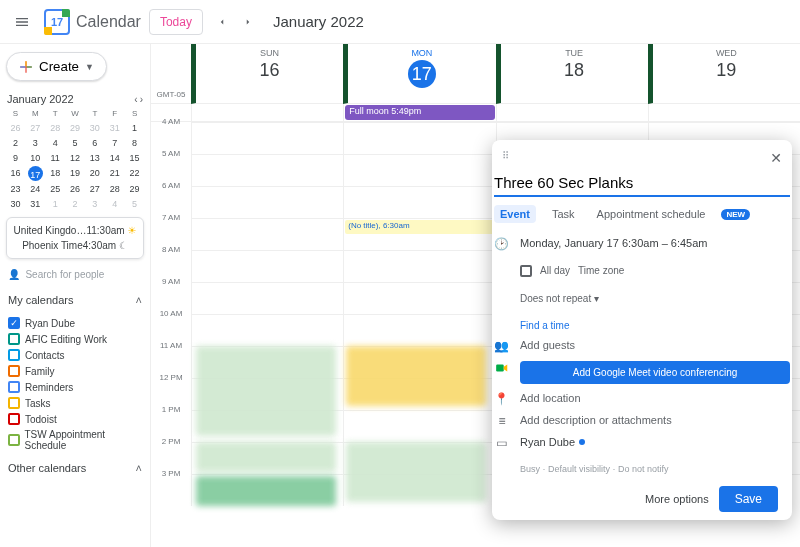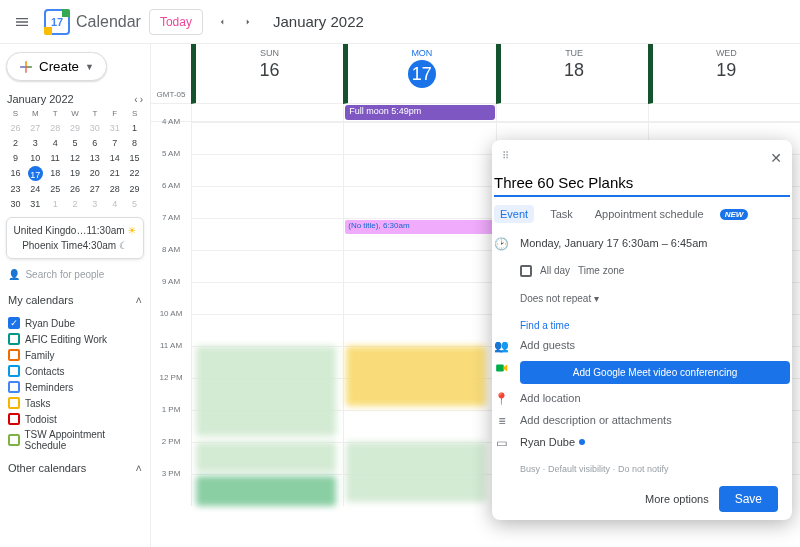--- a/index.html
+++ b/index.html
@@ -53,33 +53,33 @@
 .day-col.today .day-num { background:#1a73e8; color:#fff; width:28px; height:28px; line-height:28px; border-radius:50%; margin:2px auto 0;}
 .day-col.today .day-dow { color:#1a73e8; }
 .allday-row { display:flex; height:18px; border-bottom:1px solid #eee;}
 .allday-row .gutter{ padding:0; height:18px; border:0;}
 .allday-cell { flex:1; border-left:1px solid #eee; position:relative;}
 .chip-purple { position:absolute; left:1px; right:1px; top:1px; height:15px; background:#7e57c2; color:#fff; font-size:9px; padding:1px 4px; border-radius:3px; overflow:hidden;}
 .hours { position:relative; }
 .hour-row { display:flex; height:32px; }
 .hour-label { width:40px; font-size:8px; color:#70757a; text-align:center; position:relative; top:-5px;}
 .hour-cell { flex:1; border-left:1px solid #eee; border-top:1px solid #eee; position:relative;}
-.ev-blue { position:absolute; left:1px; right:1px; top:1px; background:#f0abfc; color:#1967d2; font-size:8px; padding:1px 3px; border-radius:2px; height:14px; overflow:hidden;}
+.ev-blue { position:absolute; left:1px; right:1px; top:1px; background:#fef9c3; color:#1967d2; font-size:8px; padding:1px 3px; border-radius:2px; height:14px; overflow:hidden;}
 .blur-block { position:absolute; border-radius:3px; filter:blur(3px); opacity:.9;}
 
 .popup { position:absolute; right:8px; top:140px; width:300px; background:#fff; border-radius:8px; box-shadow:0 4px 20px rgba(0,0,0,.3); padding:10px 0 8px; z-index:10;}
 .popup-top { display:flex; justify-content:space-between; padding:0 10px 4px;}
 .grip { color:#9aa0a6; letter-spacing:2px; font-size:10px;}
 .close-x { color:#5f6368; font-size:14px;}
 .popup-body { padding:0 2px; }
 .title-input { width:100%; border:none; border-bottom:2px solid #1a73e8; font-size:15px; padding:4px 0; outline:none; margin-bottom:8px;}
 .type-tabs { display:flex; gap:10px; align-items:center; font-size:11px; margin-bottom:10px;}
 .type-tab { color:#5f6368; padding:3px 6px; border-radius:4px;}
-.type-tab.active { background:#e8f0fe; color:#1a73e8; font-weight:400;}
-.badge-new { background:#1a73e8; color:#fff; font-size:8px; padding:1px 5px; border-radius:8px; font-weight:bold;font-style:italic;}
+.type-tab.active { background:#e8f0fe; color:#1a73e8; font-weight:700;}
+.badge-new { background:#1a73e8; color:#fff; font-size:8px; padding:1px 5px; border-radius:8px; font-weight:bold;}
 .prow { display:flex; gap:10px; align-items:flex-start; padding:4px 0; font-size:11px; color:#3c4043;}
 .picon { width:16px; color:#5f6368; text-align:center; flex-shrink:0; font-size:12px;}
 .pcontent { flex:1; display:flex; flex-direction:column; gap:16px;}
 .dt-line { font-size:11px; }
 .allday-line { display:flex; gap:8px; font-size:10px; color:#5f6368;}
 .allday-box { width:12px; height:12px; border:2px solid #5f6368; border-radius:2px;}
 .repeat-line { font-size:10px; color:#5f6368;}
 .link { color:#1a73e8; font-size:10px;}
 .muted-text { color:#5f6368; font-size:11px;}
 .meet-btn { background:#1a73e8; color:#fff; border:none; padding:6px 10px; font-size:10px; border-radius:4px; font-weight:500;}
@@ -222,26 +222,26 @@
     <div class="cal-list" id="cal-list">
         <div class="cal-item">
           <span class="cal-check checked" style="border-color: rgb(26, 115, 232); background: rgb(26, 115, 232);"></span>
           <span>Ryan Dube</span>
         </div>
         <div class="cal-item">
           <span class="cal-check" style="border-color: rgb(0, 150, 136);"></span>
           <span>AFIC Editing Work</span>
         </div>
         <div class="cal-item">
+          <span class="cal-check" style="border-color: rgb(3, 155, 229);"></span>
+          <span>Contacts</span>
+        </div>
+        <div class="cal-item">
           <span class="cal-check" style="border-color: rgb(239, 108, 0);"></span>
           <span>Family</span>
-        </div>
-        <div class="cal-item">
-          <span class="cal-check" style="border-color: rgb(3, 155, 229);"></span>
-          <span>Contacts</span>
         </div>
         <div class="cal-item">
           <span class="cal-check" style="border-color: rgb(66, 133, 244);"></span>
           <span>Reminders</span>
         </div>
         <div class="cal-item">
           <span class="cal-check" style="border-color: rgb(244, 180, 0);"></span>
           <span>Tasks</span>
         </div>
         <div class="cal-item">

